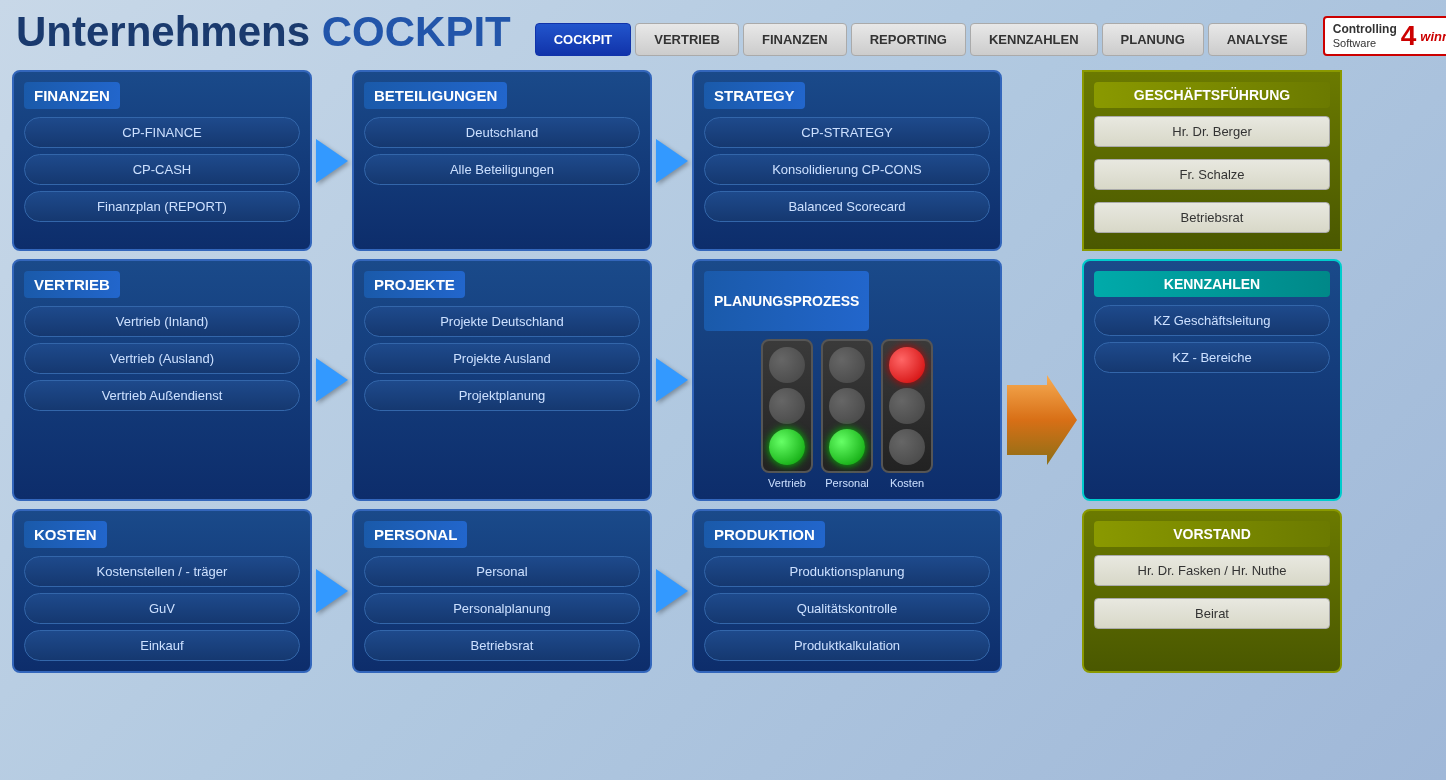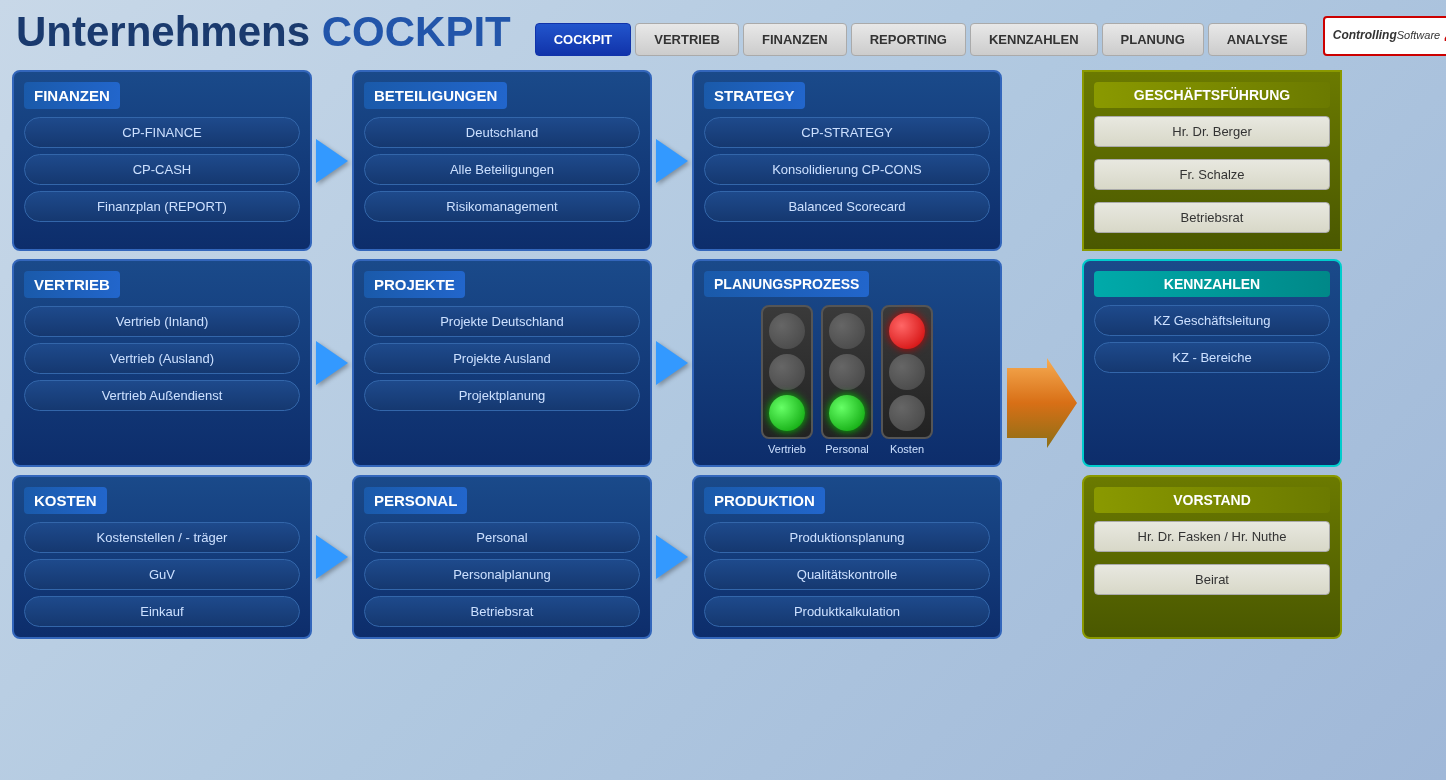--- a/index.html
+++ b/index.html
@@ -180,21 +180,21 @@
       background: linear-gradient(to bottom, #1a4a8a, #0d2d6b);
       border: 2px solid #3366bb;
       border-radius: 8px;
       padding: 10px;
     }
     .planungs-box .section-title {
       background: linear-gradient(to right, #1a5aaa, #2266cc);
       color: white;
       font-weight: bold;
       font-size: 14px;
-      padding: 5px 10px;
+      padding: 22px 10px;
       border-radius: 4px;
       margin-bottom: 8px;
       display: inline-block;
     }
     .traffic-lights-row {
       display: flex;
       gap: 8px;
       justify-content: center;
     }
     .traffic-light {
@@ -283,21 +283,21 @@
     <button class="nav-tab">VERTRIEB</button>
     <button class="nav-tab">FINANZEN</button>
     <button class="nav-tab">REPORTING</button>
     <button class="nav-tab">KENNZAHLEN</button>
     <button class="nav-tab">PLANUNG</button>
     <button class="nav-tab">ANALYSE</button>
   </nav>
   <div style="flex:1"></div>
 
   <div class="logo-box">
-    <div style="display:flex;flex-direction:row;align-items:flex-start;line-height:1.1;font-style:italic;">
+    <div style="display:flex;flex-direction:column;align-items:flex-start;line-height:1.1;">
       <span style="font-size:12px;font-weight:bold;color:#333;">Controlling</span>
       <span style="font-size:11px;color:#333;">Software</span>
     </div>
     <span style="font-size:28px;font-weight:bold;color:#cc0000;line-height:1;">4</span>
     <span style="font-size:13px;color:#cc0000;font-style:italic;font-weight:bold;">winners</span>
   </div>
 </div>
 
 <div class="main-content">
 
@@ -312,21 +312,20 @@
 
   <div class="arrow-col r1-arrow1">
     <div class="arrow-right"></div>
   </div>
 
   <div class="section-box r1-beteil">
     <div class="section-title">BETEILIGUNGEN</div>
     <div class="section-items">
       <div class="section-item">Deutschland</div>
       <div class="section-item">Alle Beteiligungen</div>
-      <div class="section-item">Risikomanagement</div>
     </div>
   </div>
 
   <div class="arrow-col r1-arrow2">
     <div class="arrow-right"></div>
   </div>
 
   <div class="section-box r1-strategy">
     <div class="section-title">STRATEGY</div>
     <div class="section-items">

